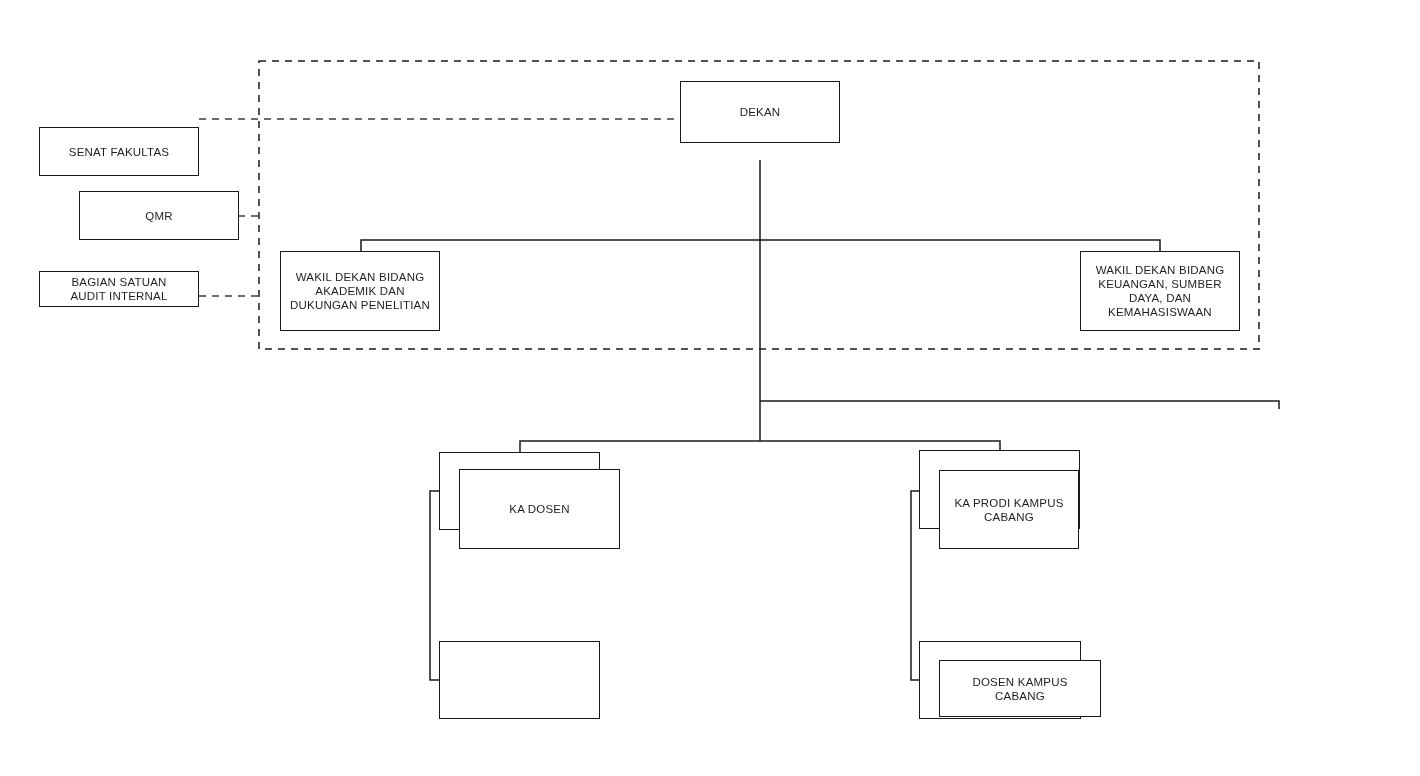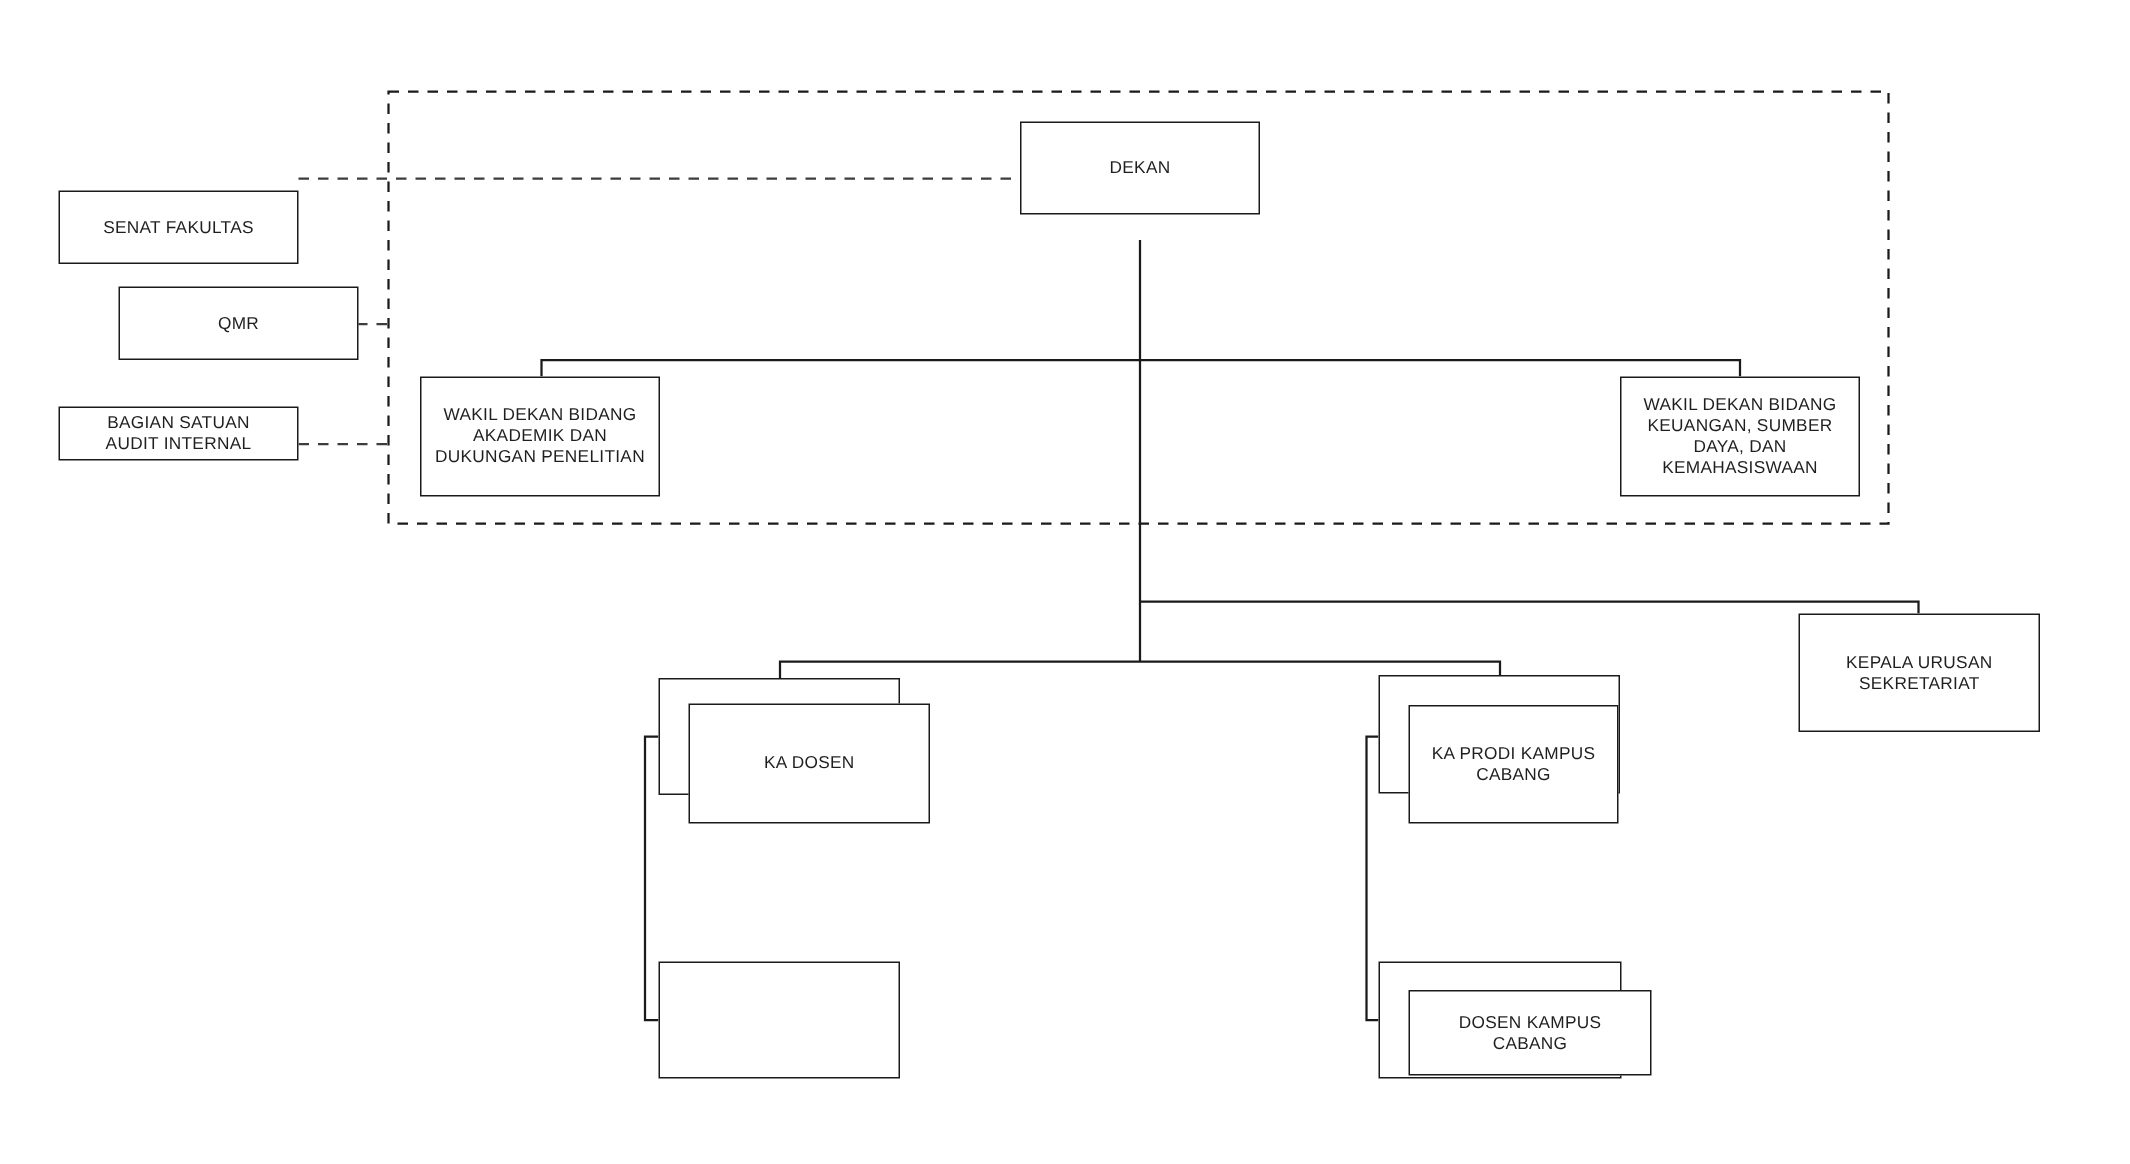--- a/index.html
+++ b/index.html
@@ -87,24 +87,20 @@
 DUKUNGAN PENELITIAN</span>
   </div>
 
   <div class="node" style="left:1080px; top:251px; width:160px; height:80px;">
     <span class="lbl">WAKIL DEKAN BIDANG
 KEUANGAN, SUMBER
 DAYA, DAN
 KEMAHASISWAAN</span>
   </div>
 
-  <div class="node" style="left:1199px; top:409px; width:161px; height:79px;">
-    <span class="lbl">KEPALA URUSAN
-SEKRETARIAT</span>
-  </div>
 
   <div class="node ghost" style="left:439px; top:452px; width:161px; height:78px;"></div>
   <div class="node" style="left:459px; top:469px; width:161px; height:80px;">
     <span class="lbl">KA DOSEN</span>
   </div>
 
   <div class="node ghost" style="left:919px; top:450px; width:161px; height:79px;"></div>
   <div class="node" style="left:939px; top:470px; width:140px; height:79px;">
     <span class="lbl">KA PRODI KAMPUS
 CABANG</span>

